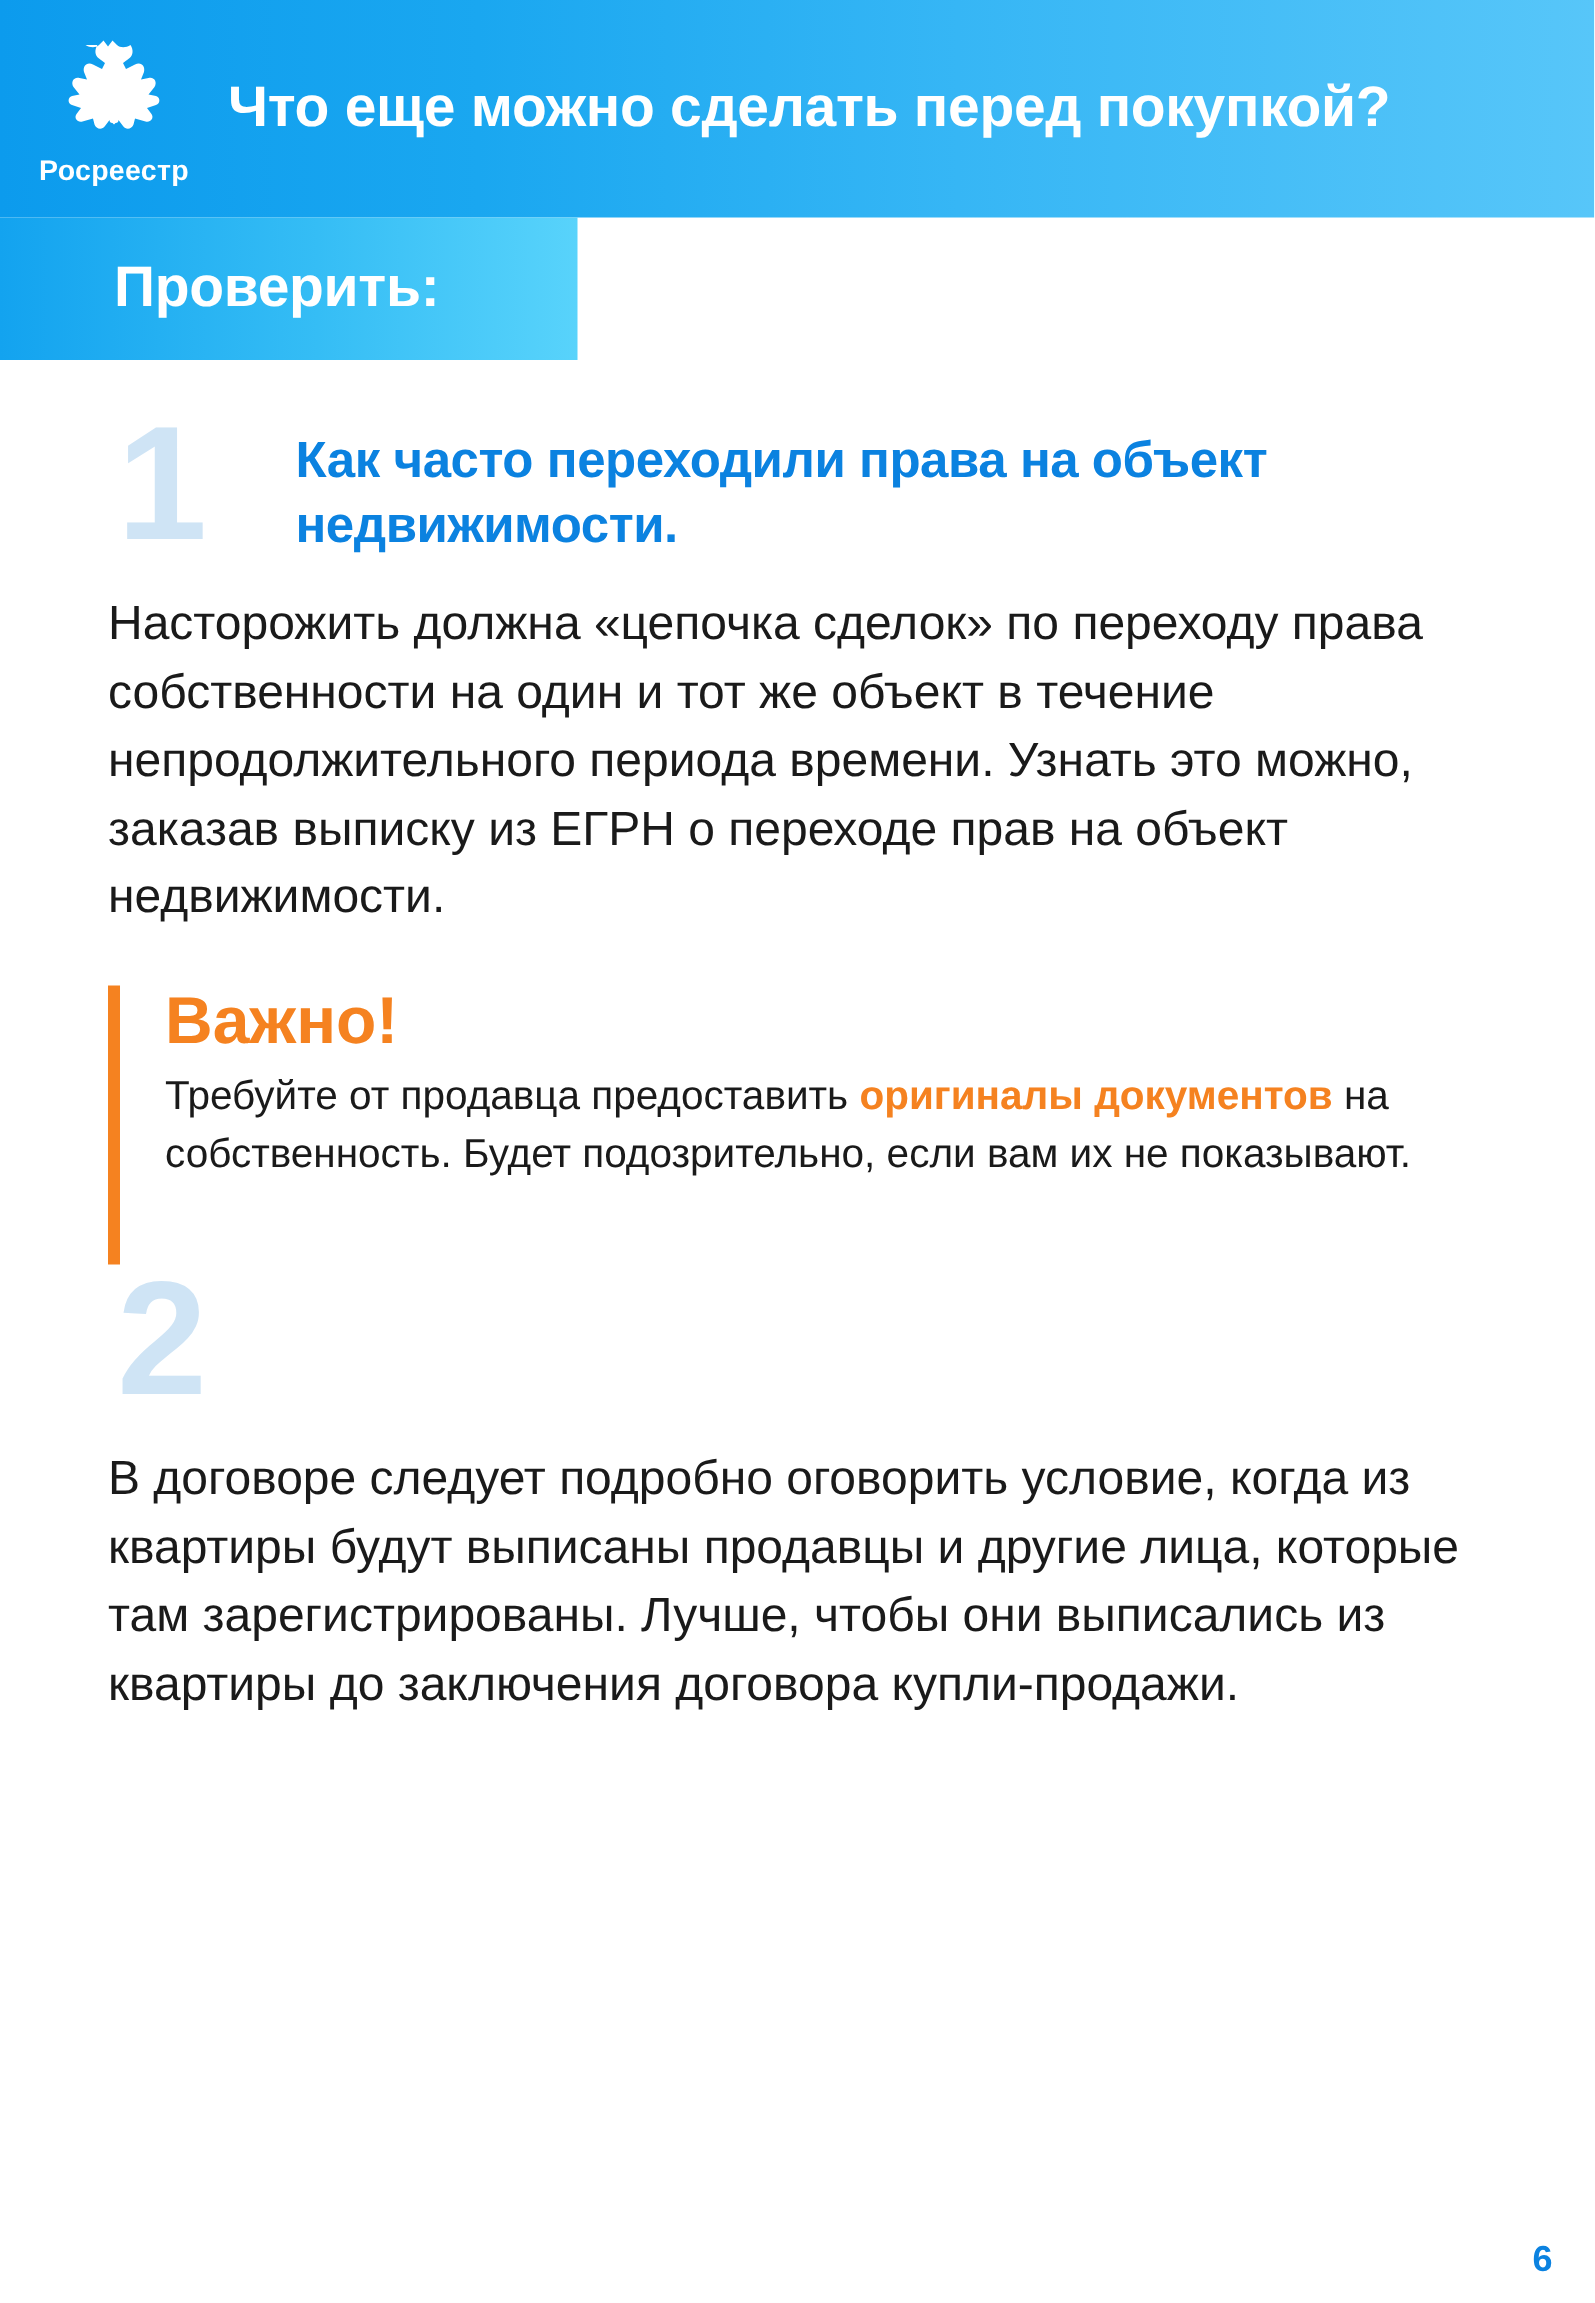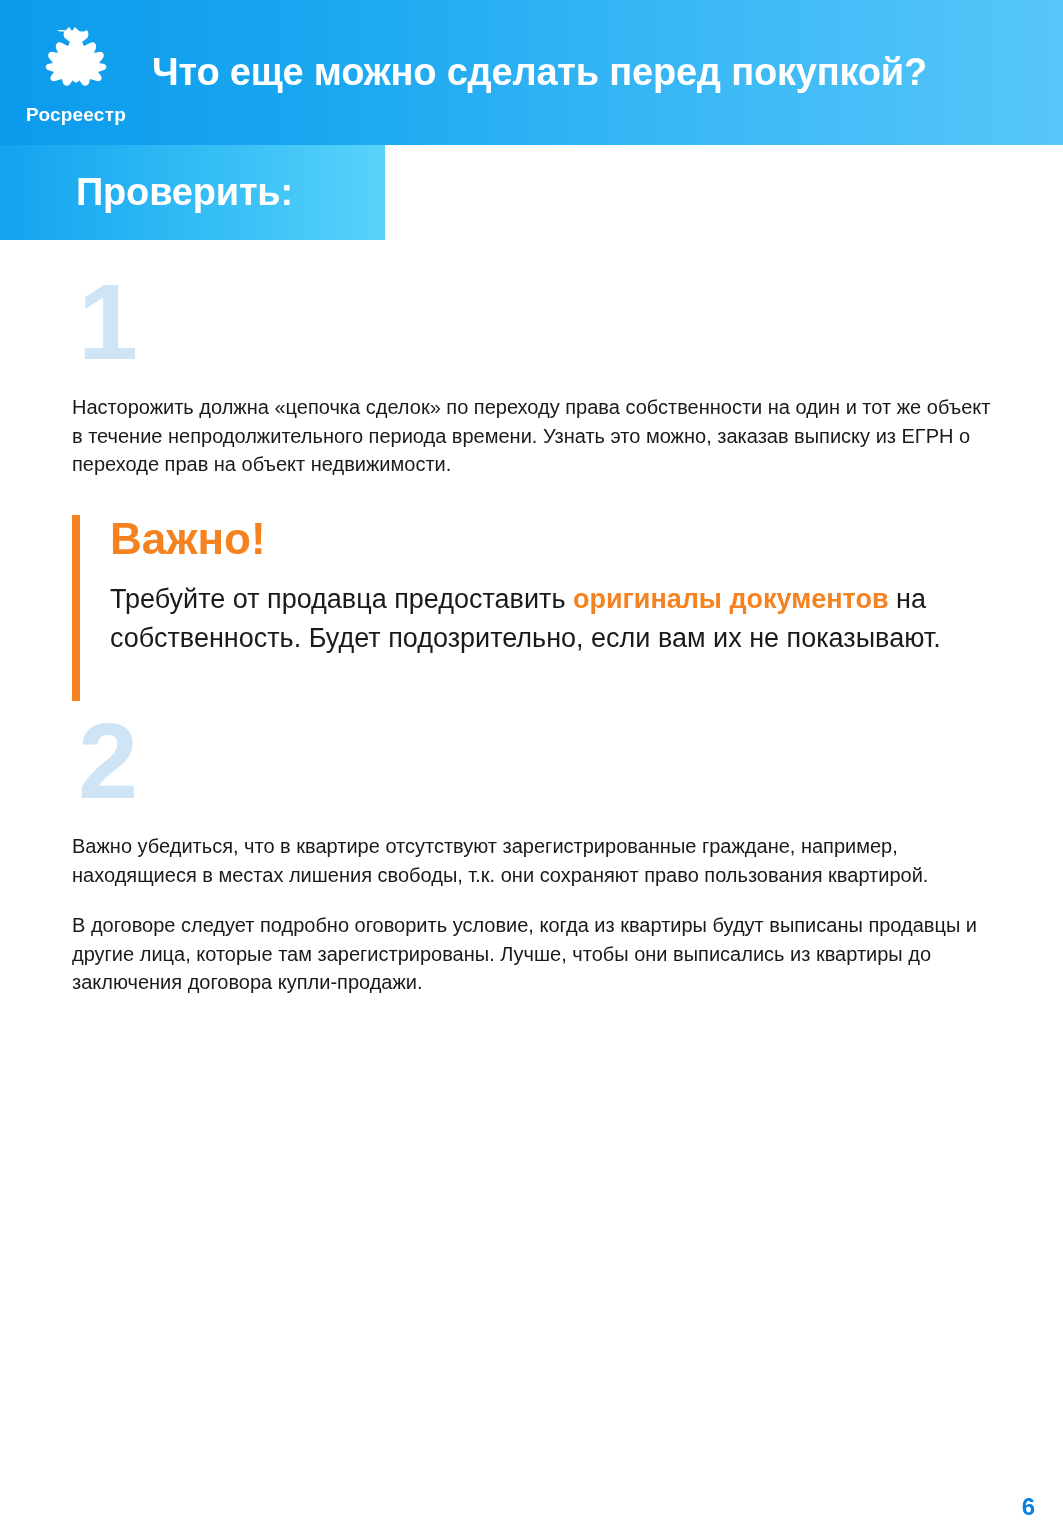--- a/index.html
+++ b/index.html
@@ -109,21 +109,21 @@
     font-size: 34px;
     line-height: 1.25;
     font-weight: bold;
     color: #0b82e0;
     padding-top: 14px;
     letter-spacing: -0.3px;
   }
   .item-title.wide { font-size: 33px; }
 
   .para {
-    font-size: 20px;
+    font-size: 32px;
     line-height: 1.42;
     color: #1a1a1a;
     margin-top: 22px;
   }
 
   
   .callout {
     position: relative;
     margin-top: 34px;
     padding-left: 38px;
@@ -139,21 +139,21 @@
   .callout-title {
     font-size: 44px;
     font-weight: bold;
     color: #f58220;
     line-height: 1.2;
   }
   .callout-text {
     font-size: 27px;
     line-height: 1.42;
     color: #1a1a1a;
-    margin-top: 15px;
+    margin-top: 4px;
   }
   .hl { color: #f58220; font-weight: bold; }
 
   .spacer-2 { height: 54px; }
 
   
   .page-number {
     position: absolute;
     right: 28px;
     bottom: 14px;
@@ -186,36 +186,36 @@
   <div class="subtitle-band">
     <div class="subtitle-bg"></div>
     <div class="subtitle-text">Проверить:</div>
   </div>
 
   <div class="content">
 
     <div class="item">
       <div class="item-head">
         <div class="item-number">1</div>
+        <div class="item-title">Как часто переходили права на объект недвижимости.</div>
       </div>
       <div class="para">Насторожить должна «цепочка сделок» по переходу права собственности на один и тот же объект в течение непродолжительного периода времени. Узнать это можно, заказав выписку из ЕГРН о переходе прав на объект недвижимости.</div>
 
       <div class="callout">
         <div class="callout-bar"></div>
         <div class="callout-title">Важно!</div>
         <div class="callout-text"><span>Требуйте от продавца предоставить </span><span class="hl">оригиналы документов</span><span> на собственность. Будет подозрительно, если вам их не показывают.</span></div>
       </div>
     </div>
 
     <div class="spacer-2"></div>
 
     <div class="item">
       <div class="item-head">
         <div class="item-number">2</div>
       </div>
-      <div class="para">Важно убедиться, что в квартире отсутствуют зарегистрированные граждане, например, находящиеся в местах лишения свободы, т.к. они сохраняют право пользования квартирой.</div>
       <div class="para">В договоре следует подробно оговорить условие, когда из квартиры будут выписаны продавцы и другие лица, которые там зарегистрированы. Лучше, чтобы они выписались из квартиры до заключения договора купли-продажи.</div>
     </div>
 
   </div>
 
   <div class="page-number">6</div>
 </div>
 
 </body></html>

